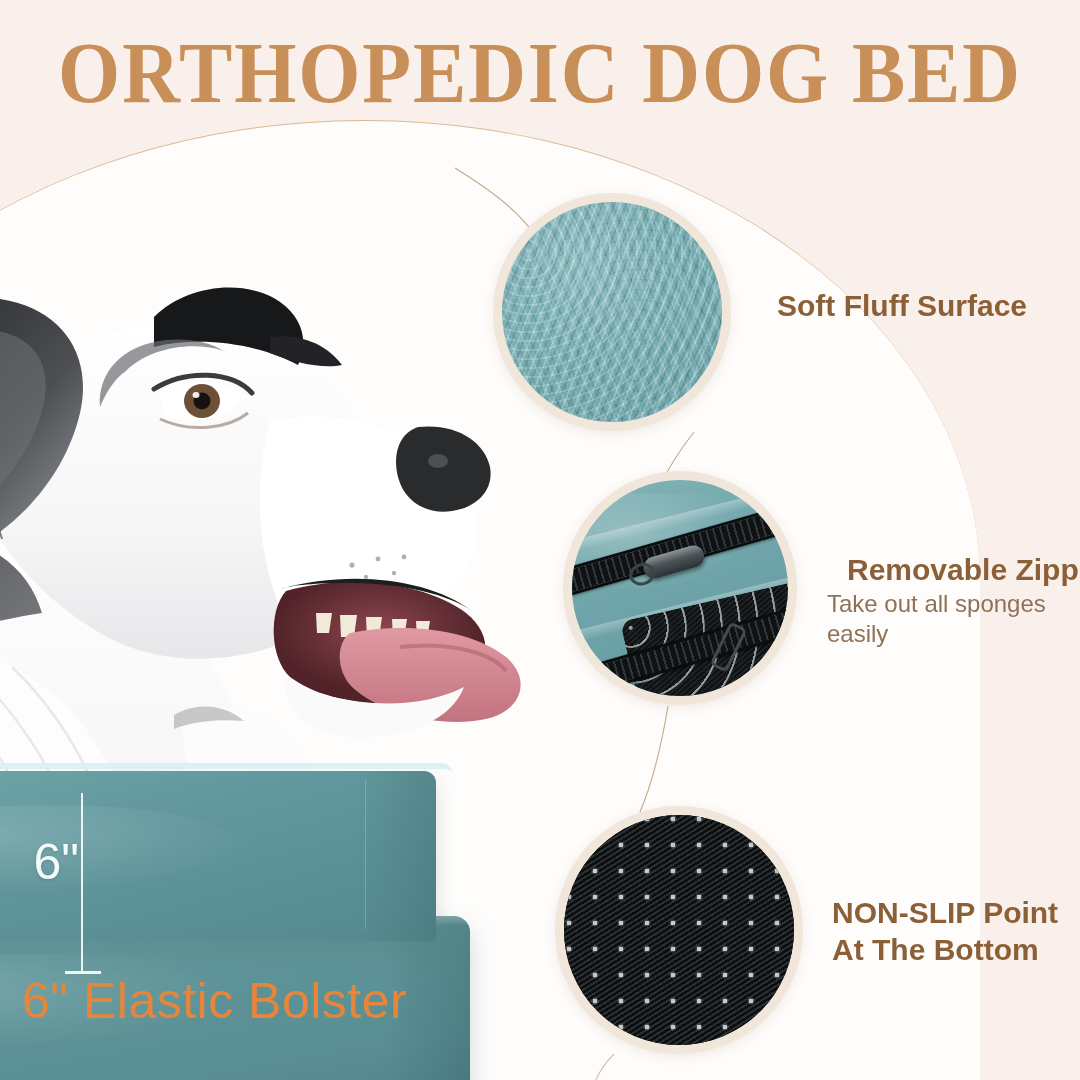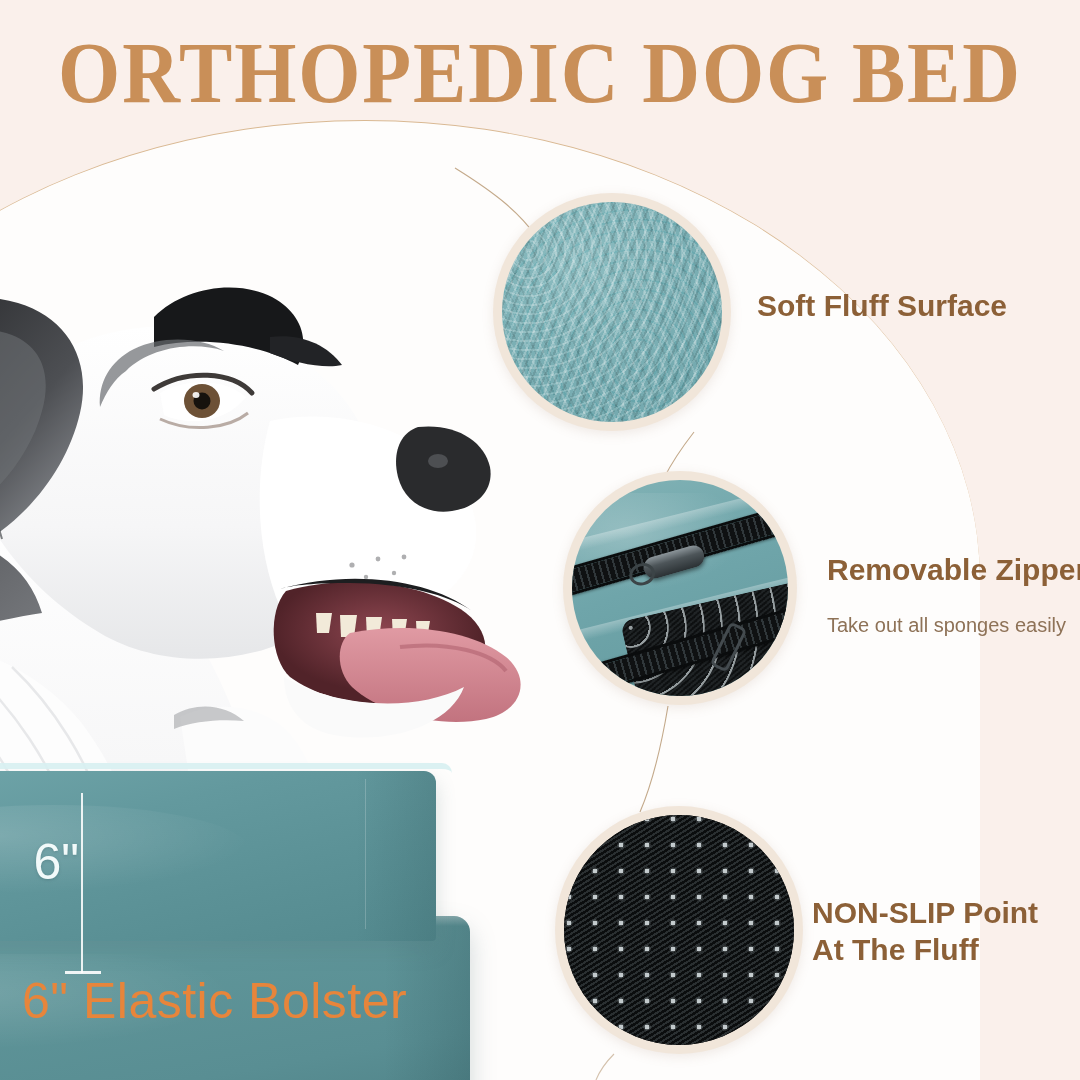--- a/index.html
+++ b/index.html
@@ -213,27 +213,26 @@
   }
 
   
   .hair{position:absolute;inset:0;width:1080px;height:1080px;pointer-events:none;}
 
   
   .label{position:absolute;}
   .label .h{
     font-family:"Liberation Sans",sans-serif;
     font-weight:700;font-size:30px;line-height:1.22;
-    color:#8C6037;white-space:nowrap;
+    color:#8C6037;white-space:nowrap;margin-left:20px;
   }
   .label .sub{
     font-family:"Liberation Sans",sans-serif;
-    font-weight:400;font-size:20px;line-height:1.26;
+    font-weight:400;font-size:24px;line-height:1.26;
     color:#8E7257;
-    margin-top:24px;
   }
   #l-fluff{left:757px;top:288px;}
   #l-zip{left:827px;top:552px;width:250px;}
   #l-slip{left:812px;top:895px;}
   #l-slip .h{font-size:30px;}
 </style>
 </head>
 <body>
 
 <div id="stage">
@@ -446,16 +445,16 @@
     <div class="sub">Take out all sponges easily</div>
   </div>
 
   <div class="circle" id="c-slip">
     <div class="disc">
       <div class="slip"></div>
     </div>
   </div>
   <div class="label" id="l-slip">
     <div class="h">NON-SLIP Point</div>
-    <div class="h">At The Fluff</div>
+    <div class="h">At The Bottom</div>
   </div>
 
 </div>
 
 </body></html>

